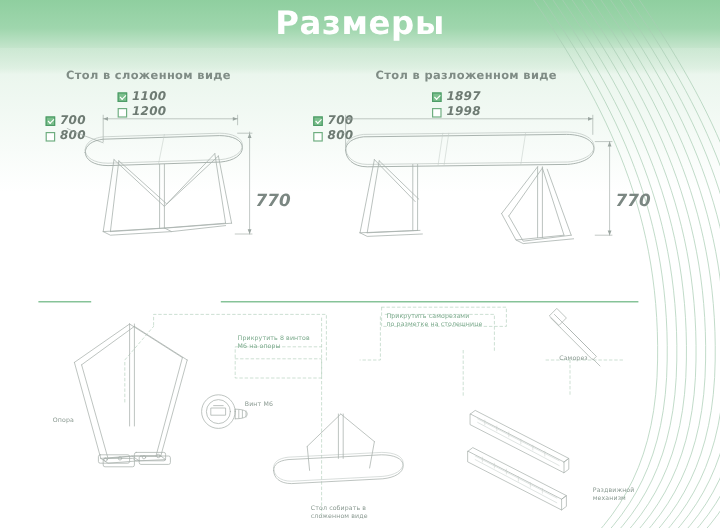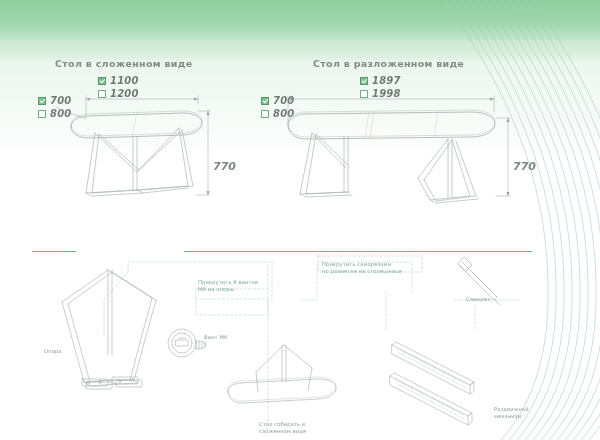--- a/index.html
+++ b/index.html
@@ -54,40 +54,41 @@
     content:"";position:absolute;left:1px;top:1px;width:4px;height:2px;
     border-left:1.2px solid #fff;border-bottom:1.2px solid #fff;
     transform:rotate(-45deg);
   }
   .opt span{
     font-size:10px;color:#6e7b73;font-style:italic;font-weight:bold;
     letter-spacing:.2px;white-space:nowrap;
   }
 
   .dim-label{
-    position:absolute;font-size:11px;color:#7b8782;font-style:italic;
+    position:absolute;font-size:14px;color:#7b8782;font-style:italic;
     font-weight:bold;white-space:nowrap;
   }
 
   
   .cap{
     position:absolute;font-size:5.2px;color:#7aa98b;line-height:1.35;
     white-space:pre-line;letter-spacing:.1px;
   }
   .cap.gray{color:#8b9a92;}
 
   .svgbox{position:absolute;left:0;top:0;width:600px;height:440px;pointer-events:none;}
 </style>
 </head>
 <body>
 
 <div class="page">
 
   <div class="header"></div>
   <div class="side-tint"></div>
+  <div class="header-title">Размеры</div>
 
   <svg class="swoosh" viewBox="0 0 170 440">
     <g fill="none" stroke="#a9cdb4" stroke-width="0.7" opacity="0.85">
       <path d="M 8 -10 C 70 80, 120 170, 118 300 C 117 380, 90 430, 40 470"></path>
       <path d="M 16 -10 C 78 80, 128 170, 126 300 C 125 380, 98 430, 48 470"></path>
       <path d="M 24 -10 C 86 80, 136 170, 134 300 C 133 380, 106 430, 56 470"></path>
       <path d="M 32 -10 C 94 80, 144 170, 142 300 C 141 380, 114 430, 64 470"></path>
       <path d="M 40 -10 C 102 80, 152 170, 150 300 C 149 380, 122 430, 72 470"></path>
       <path d="M 48 -10 C 110 80, 160 170, 158 300 C 157 380, 130 430, 80 470"></path>
       <path d="M 56 -10 C 118 80, 168 170, 166 300 C 165 380, 138 430, 88 470"></path>

